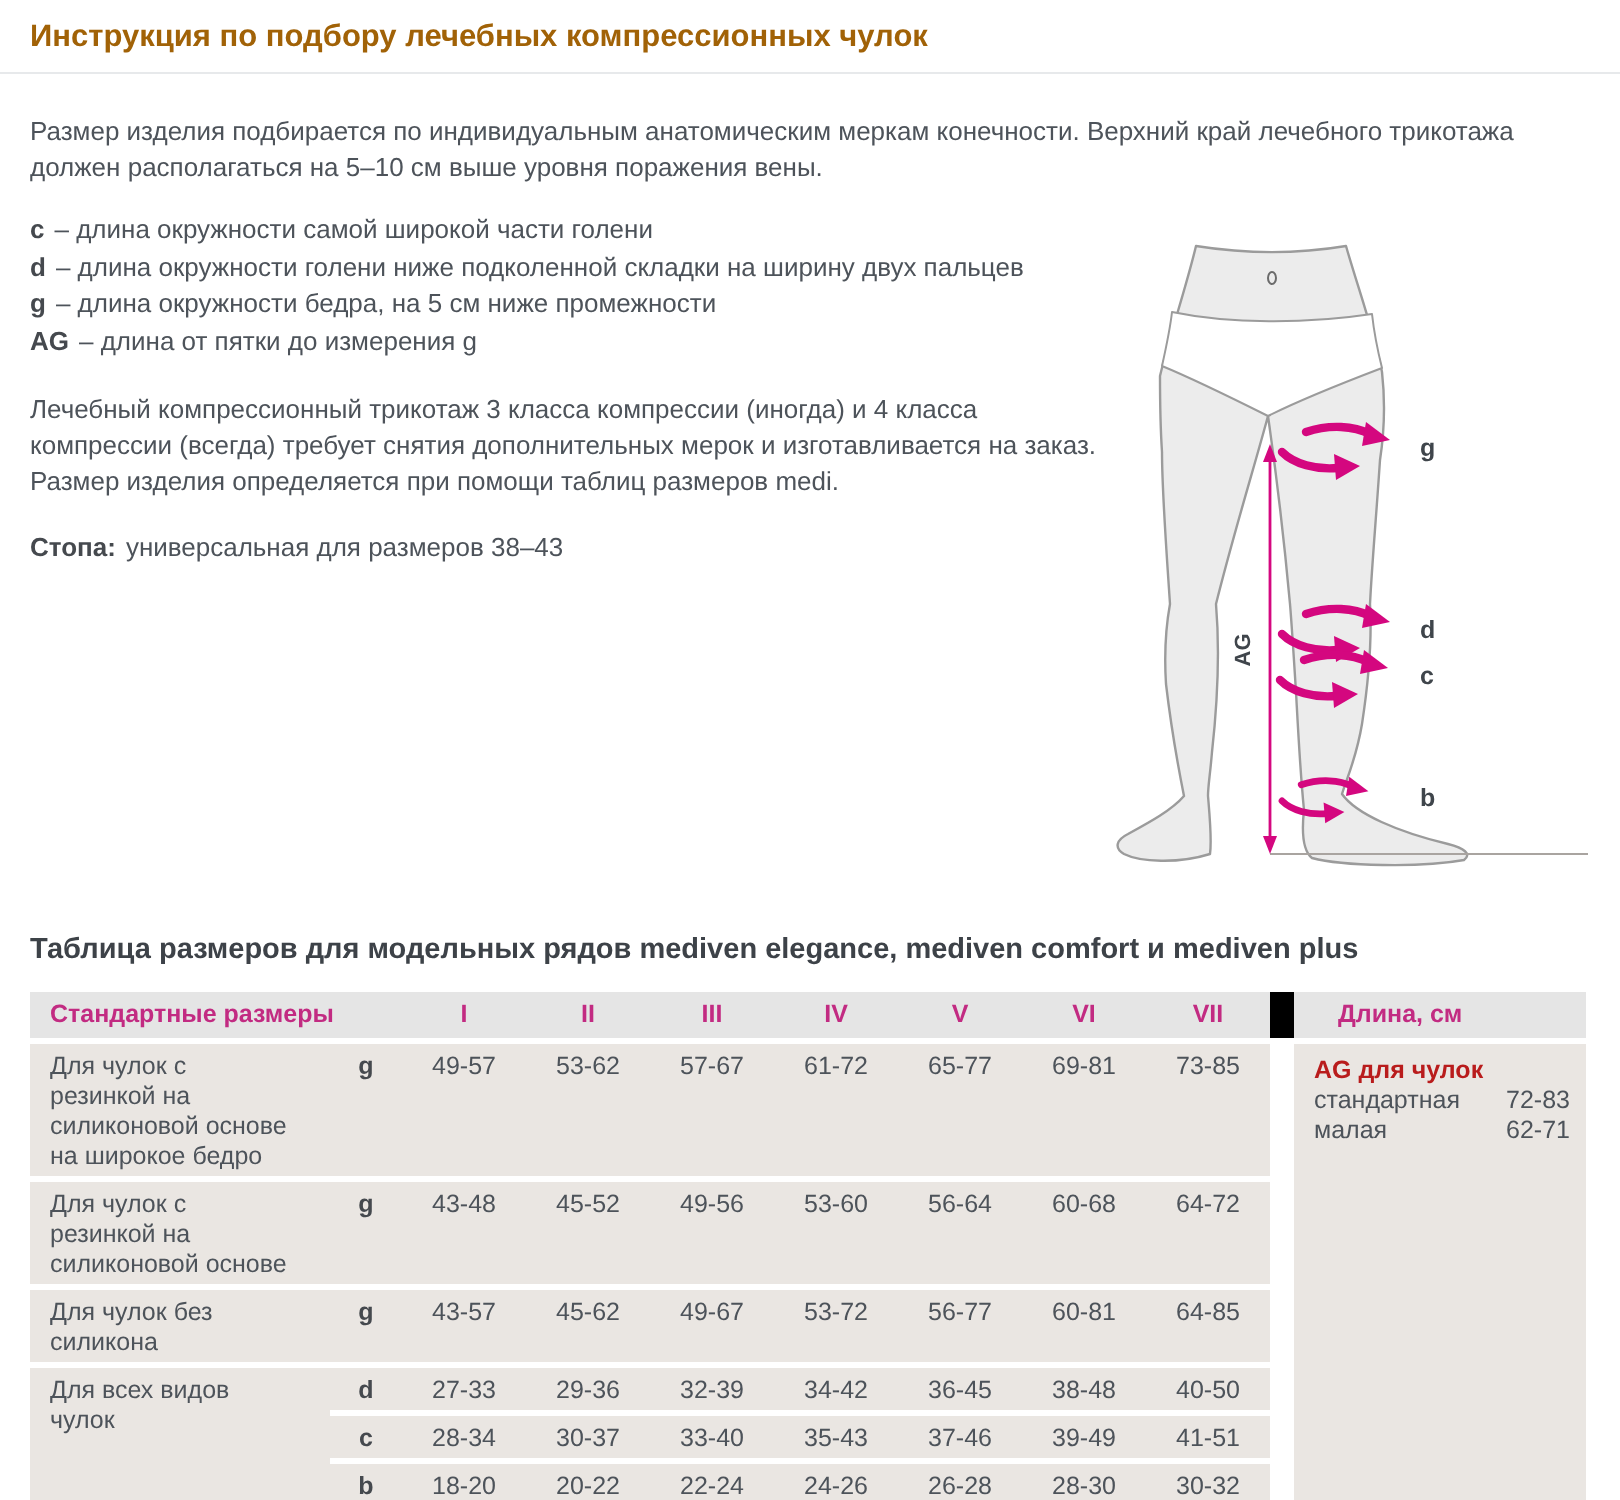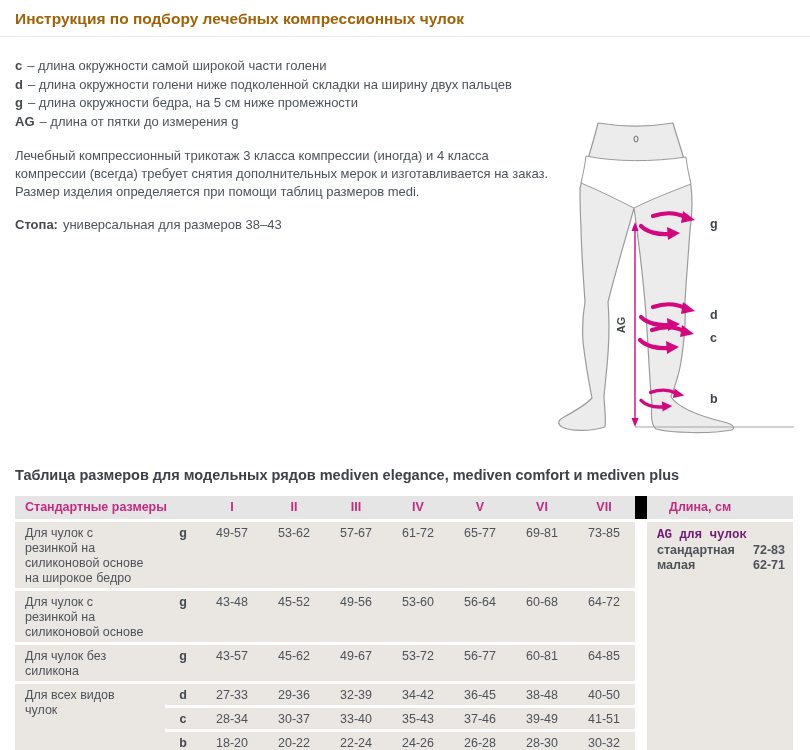--- a/index.html
+++ b/index.html
@@ -89,30 +89,31 @@
     padding: 4px 3px 2px;
     line-height: 15px;
   }
   .size-table td.desc { text-align: left; padding-left: 10px; padding-right: 16px; }
   .size-table td.meas { font-weight: bold; color: #45494e; }
   .size-table td.len-cell {
     border-left: 12px solid #ffffff;
     text-align: left;
     padding: 6px 12px 4px 10px;
   }
-  .len-title { font-weight: bold; color: #701a75; font-family: Liberation Mono, monospace; }
-  .len-row { display: flex; justify-content: space-between; width: 128px; font-weight: bold; }
+  .len-title { font-weight: bold; color: #b91c1c; }
+  .len-row { display: flex; justify-content: space-between; width: 128px; }
 </style>
 </head>
 <body>
 
 <h1 class="page-title">Инструкция по подбору лечебных компрессионных чулок</h1>
 <div class="divider"></div>
 
 <div class="content">
+  <p class="p1">Размер изделия подбирается по индивидуальным анатомическим меркам конечности. Верхний край лечебного трикотажа должен располагаться на 5–10 см выше уровня поражения вены.</p>
 
   <div class="defs">
     <div class="def-line"><span class="term">c</span><span class="def-text">– длина окружности самой широкой части голени</span></div>
     <div class="def-line"><span class="term">d</span><span class="def-text">– длина окружности голени ниже подколенной складки на ширину двух пальцев</span></div>
     <div class="def-line"><span class="term">g</span><span class="def-text">– длина окружности бедра, на 5 см ниже промежности</span></div>
     <div class="def-line"><span class="term">AG</span><span class="def-text">– длина от пятки до измерения g</span></div>
   </div>
 
   <p class="p3">Лечебный компрессионный трикотаж 3 класса компрессии (иногда) и 4 класса компрессии (всегда) требует снятия дополнительных мерок и изготавливается на заказ. Размер изделия определяется при помощи таблиц размеров medi.</p>
 

